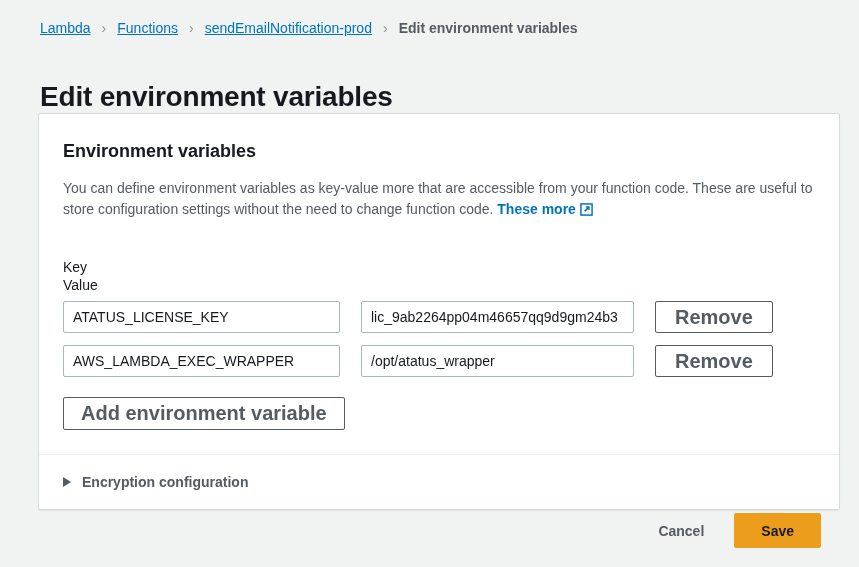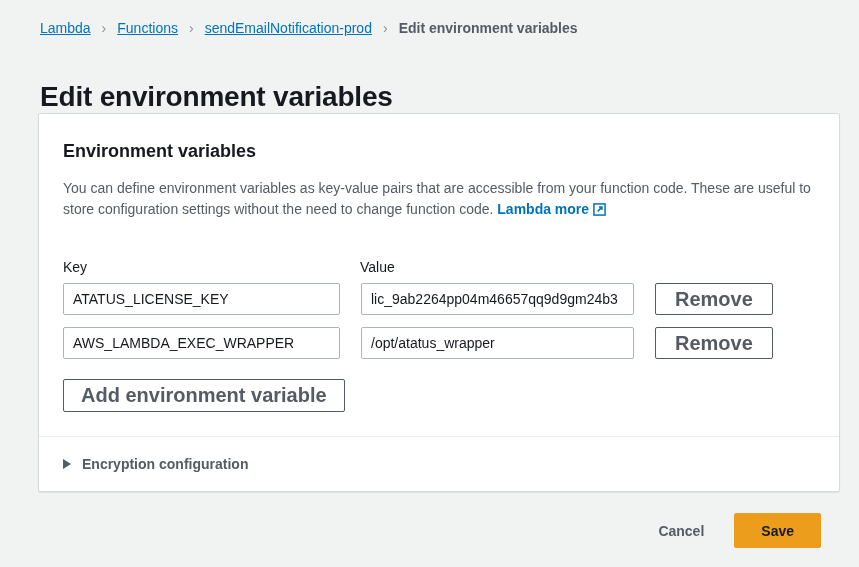--- a/index.html
+++ b/index.html
@@ -97,20 +97,21 @@
     margin-left: 4px;
   }
 
   
   .fields {
     margin-top: 36px;
   }
   .field-labels {
     display: flex;
     margin-bottom: 7px;
+    flex-direction: column;
   }
   .field-label {
     font-size: 14px;
     line-height: 18px;
     color: #16191f;
   }
   .lbl-key { width: 297px; }
   .lbl-val { width: 297px; }
 
   .var-row {
@@ -227,23 +228,23 @@
 </nav>
 
 <h1 class="page-title">Edit environment variables</h1>
 
 <section class="card">
 
   <div class="card-body">
     <h2 class="section-title">Environment variables</h2>
 
     <p class="section-desc">
-      <span>You can define environment variables as key-value pairs that are accessible from your function code. These are useful to store configuration settings without the need to change function code.</span>
+      <span>You can define environment variables as key-value more that are accessible from your function code. These are useful to store configuration settings without the need to change function code.</span>
       <a class="learn-more">
-        <span>Lambda more</span><span class="ext-icon"><svg width="13" height="13" viewBox="0 0 14 14">
+        <span>These more</span><span class="ext-icon"><svg width="13" height="13" viewBox="0 0 14 14">
               <rect x="1" y="1" width="12" height="12" fill="none" stroke="#0073bb" stroke-width="1.6"></rect>
               <path d="M5 9 L9.3 4.7" stroke="#0073bb" stroke-width="1.6" fill="none"></path>
               <path d="M6.4 4.4 L9.6 4.4 L9.6 7.6" stroke="#0073bb" stroke-width="1.6" fill="none"></path>
             </svg></span>
       </a>
     </p>
 
     <div class="fields">
 
       <div class="field-labels">

